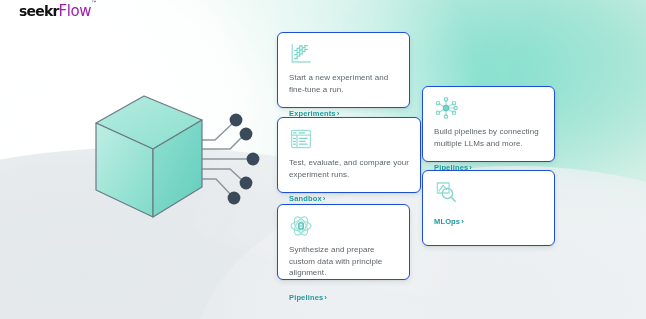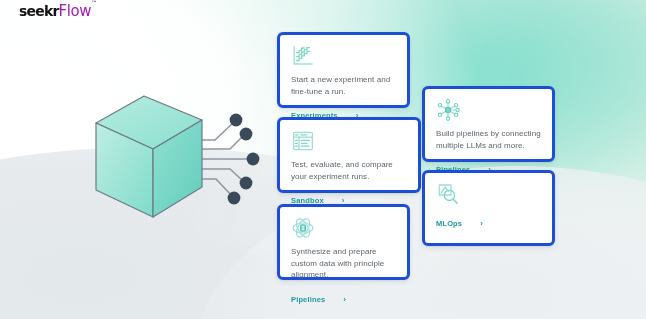--- a/index.html
+++ b/index.html
@@ -115,21 +115,21 @@
     top: 90px;
     width: 180px;
     height: 135px;
   }
 
   
   .card {
     position: absolute;
     box-sizing: border-box;
     background: #ffffff;
-    border: 3px solid #1d4ed8;
+    border: 1px solid #1d4ed8;
     border-radius: 6px;
     box-shadow: 0 2px 5px rgba(40,60,70,0.10), 0 1px 1px rgba(40,60,70,0.05);
     padding: 9px 11px 8px 11px;
   }
   .card-icon {
     width: 24px;
     height: 24px;
     margin-bottom: 6px;
     display: block;
   }
@@ -140,21 +140,21 @@
     margin: 0 0 7px 0;
     letter-spacing: 0.05px;
   }
   .card-link {
     font-size: 7.5px;
     font-weight: 700;
     color: #1d9a9e;
     letter-spacing: 0.15px;
     display: inline-flex;
     align-items: flex-end;
-    gap: 18px;
+    gap: 1px;
     cursor: pointer;
   }
   .card-link .chev {
     font-size: 8px;
     font-weight: 700;
     line-height: 1;
     transform: translateY(-0.3px);
   }
 
   

